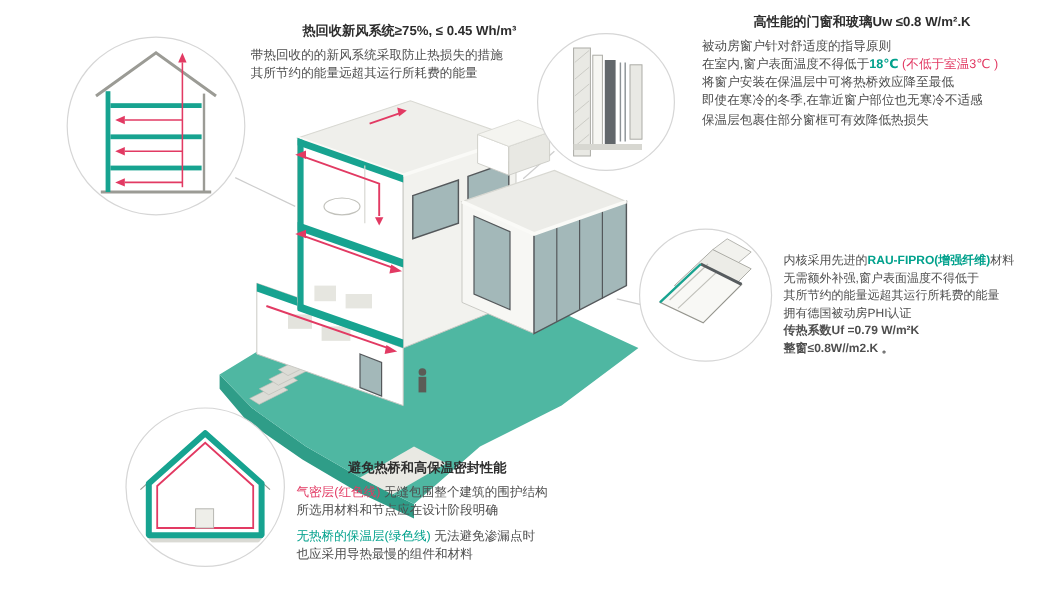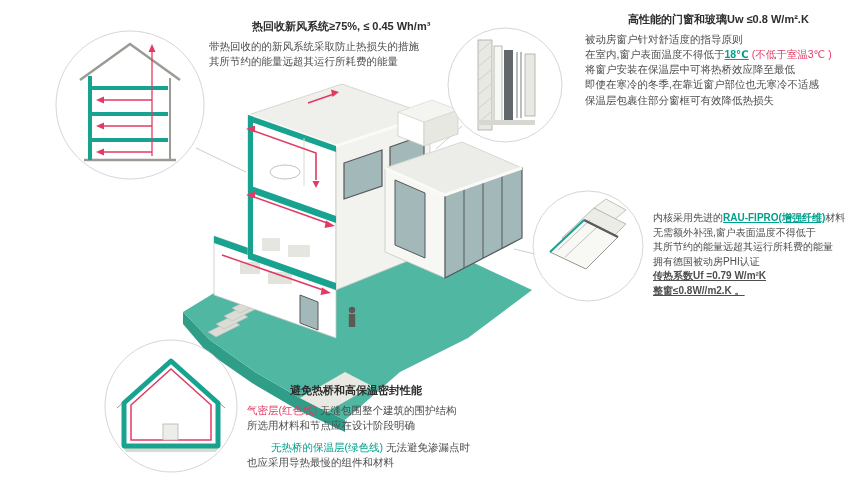--- a/index.html
+++ b/index.html
@@ -6,22 +6,22 @@
   html,body { background:#ffffff; }
   body { font-family:"Liberation Sans","DejaVu Sans",sans-serif; }
   .canvas { position:relative; width:865px; height:492px; background:#ffffff; overflow:hidden; }
   .art { position:absolute; left:0; top:0; width:865px; height:492px; }
   .tb { position:absolute; }
   .tb h3 { font-size:11px; font-weight:bold; color:var(--text-dark); margin-bottom:5px; line-height:1.25;margin-left:43px; }
   .tb p { font-size:10.5px; color:var(--text-body); line-height:1.45; white-space:nowrap; }
   .tb.small p { font-size:10px; }
   .red-text { color:var(--red);text-align:center; }
   .teal-text { color:var(--teal); }
-  .teal-strong { color:var(--teal); font-weight:bold;text-decoration:underline; }
-  .para2 { margin-top:7px;margin-left:24px; }
+  .teal-strong { color:var(--teal); font-weight:bold; }
+  .para2 { margin-top:7px; }
   .footnote { font-size:8.5px !important; color:var(--text-muted) !important; margin-top:5px; }
   .duct { stroke:var(--red); stroke-width:1.6; fill:none; }
   .s-red-thin { stroke:var(--red); stroke-width:1.3; fill:none; }
 </style>
 </head>
 <body>
 
 <div class="canvas">
 
   <svg class="art" viewBox="0 0 865 492" aria-hidden="true">

